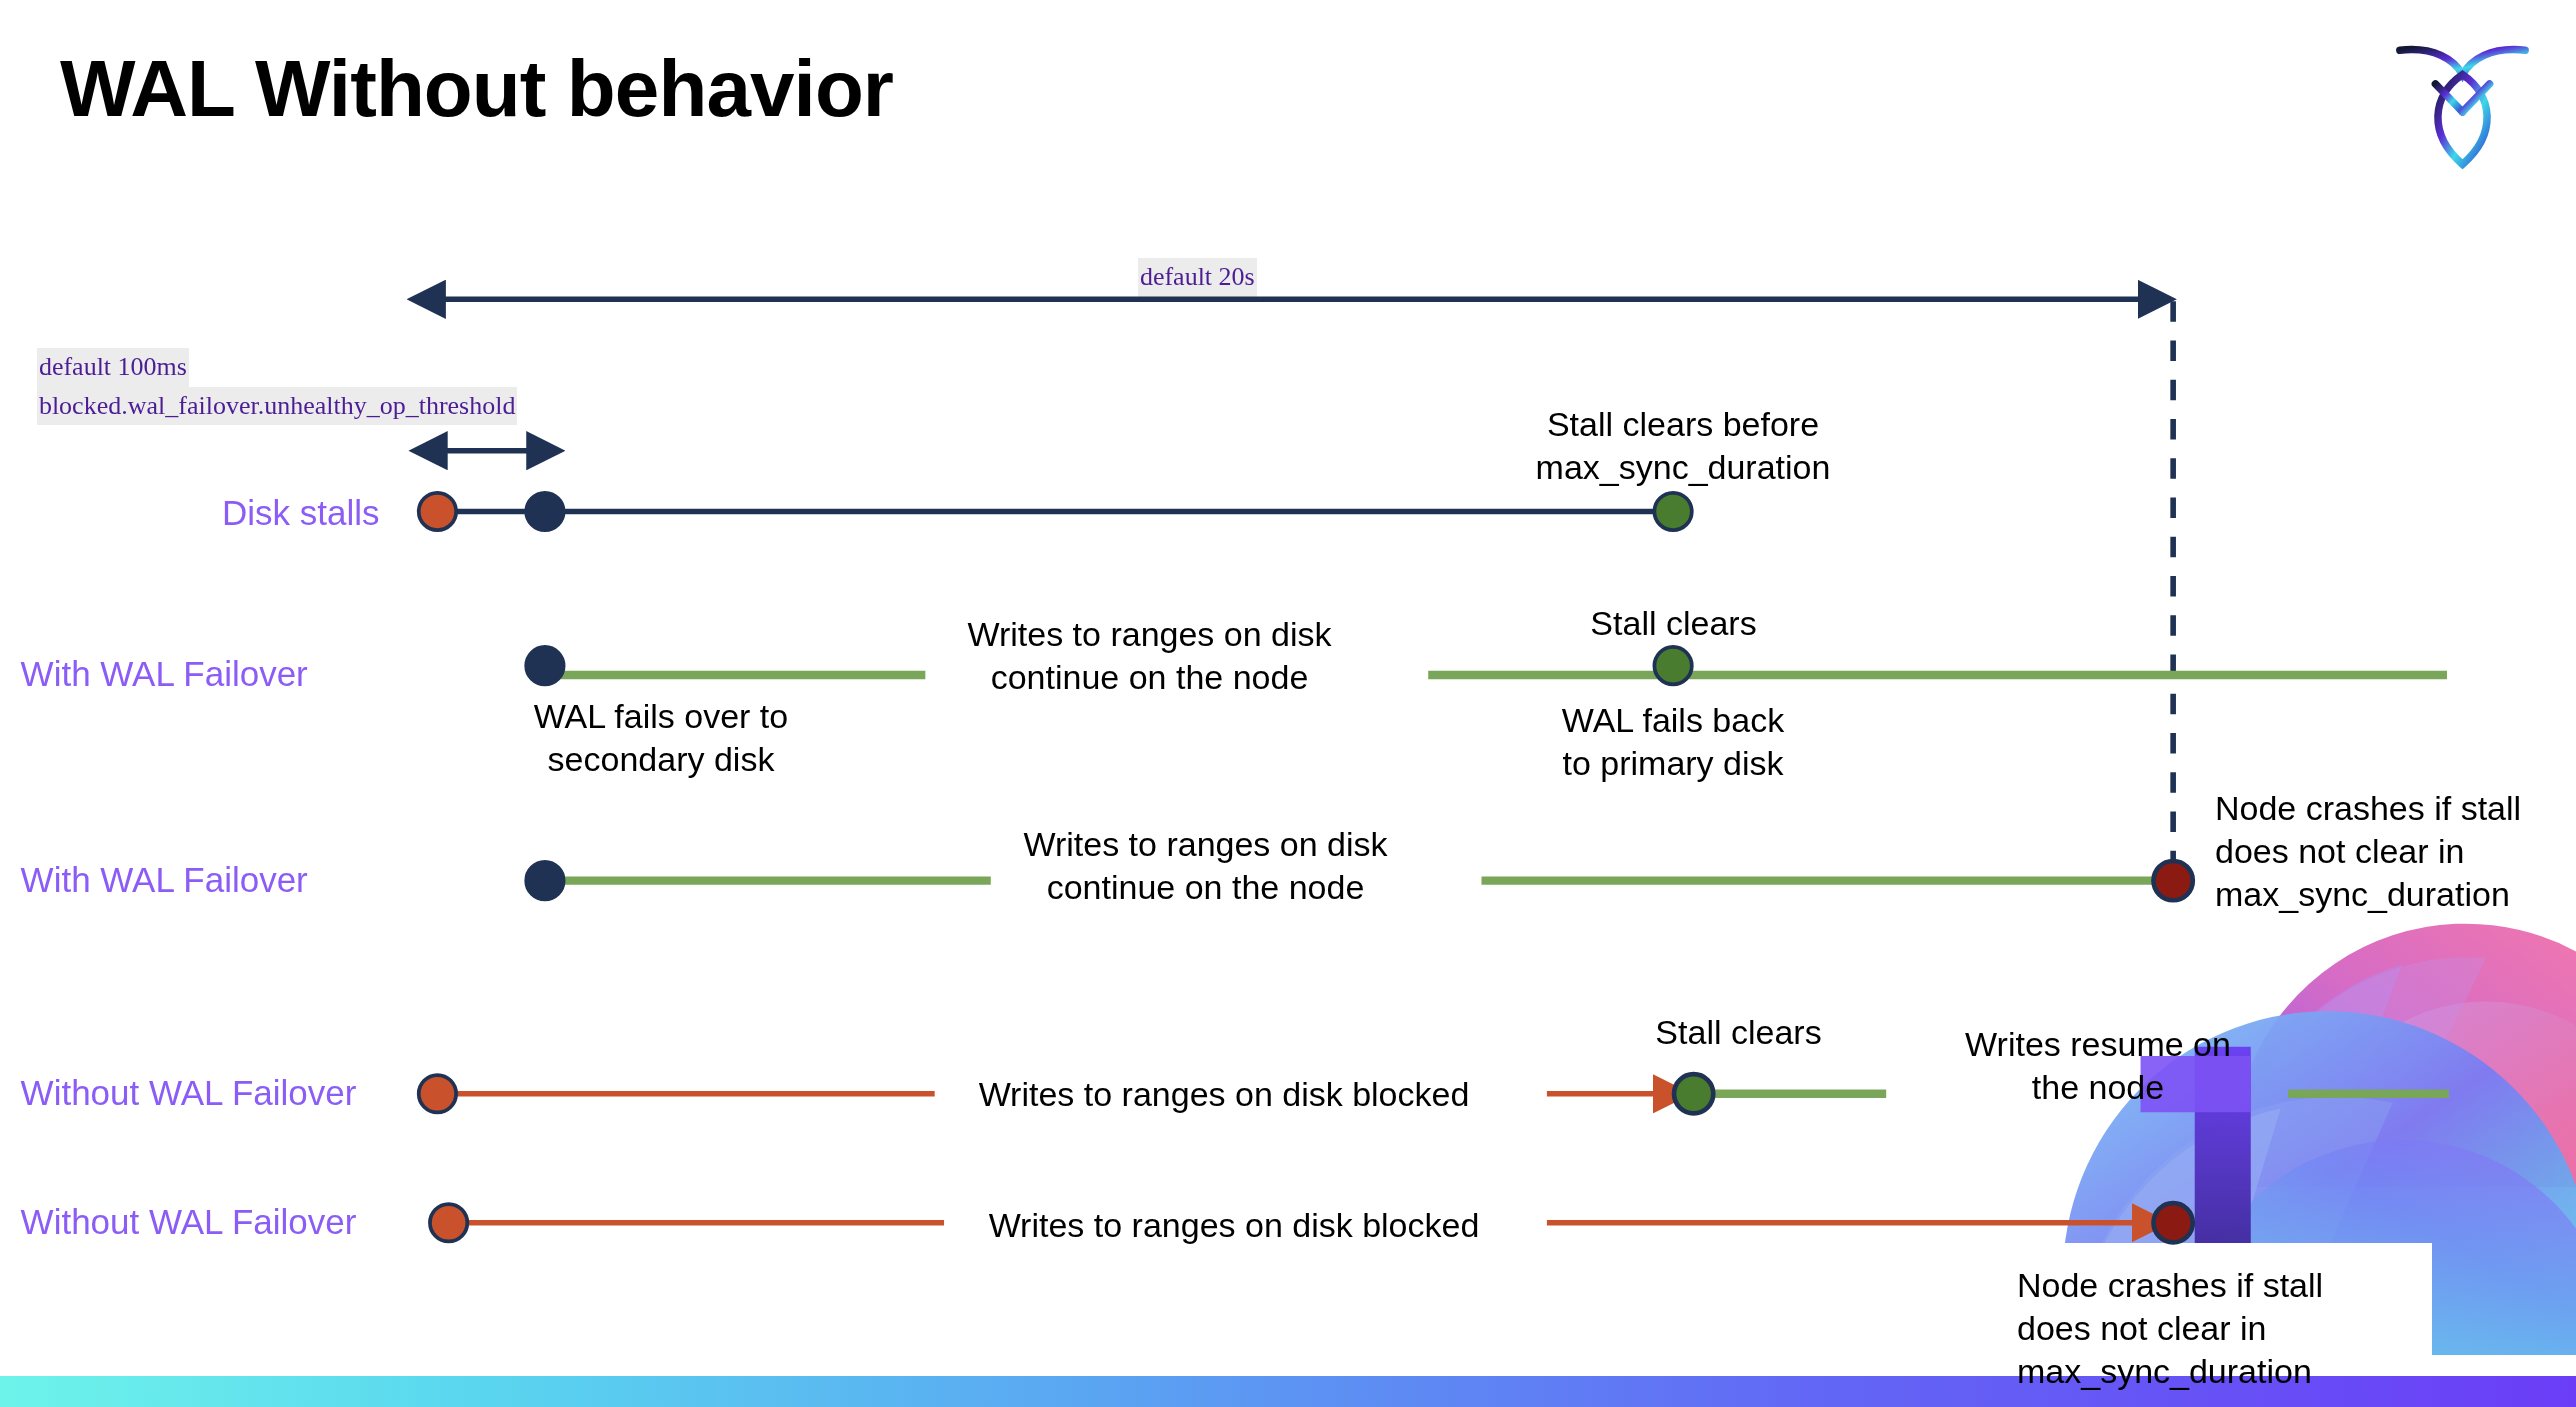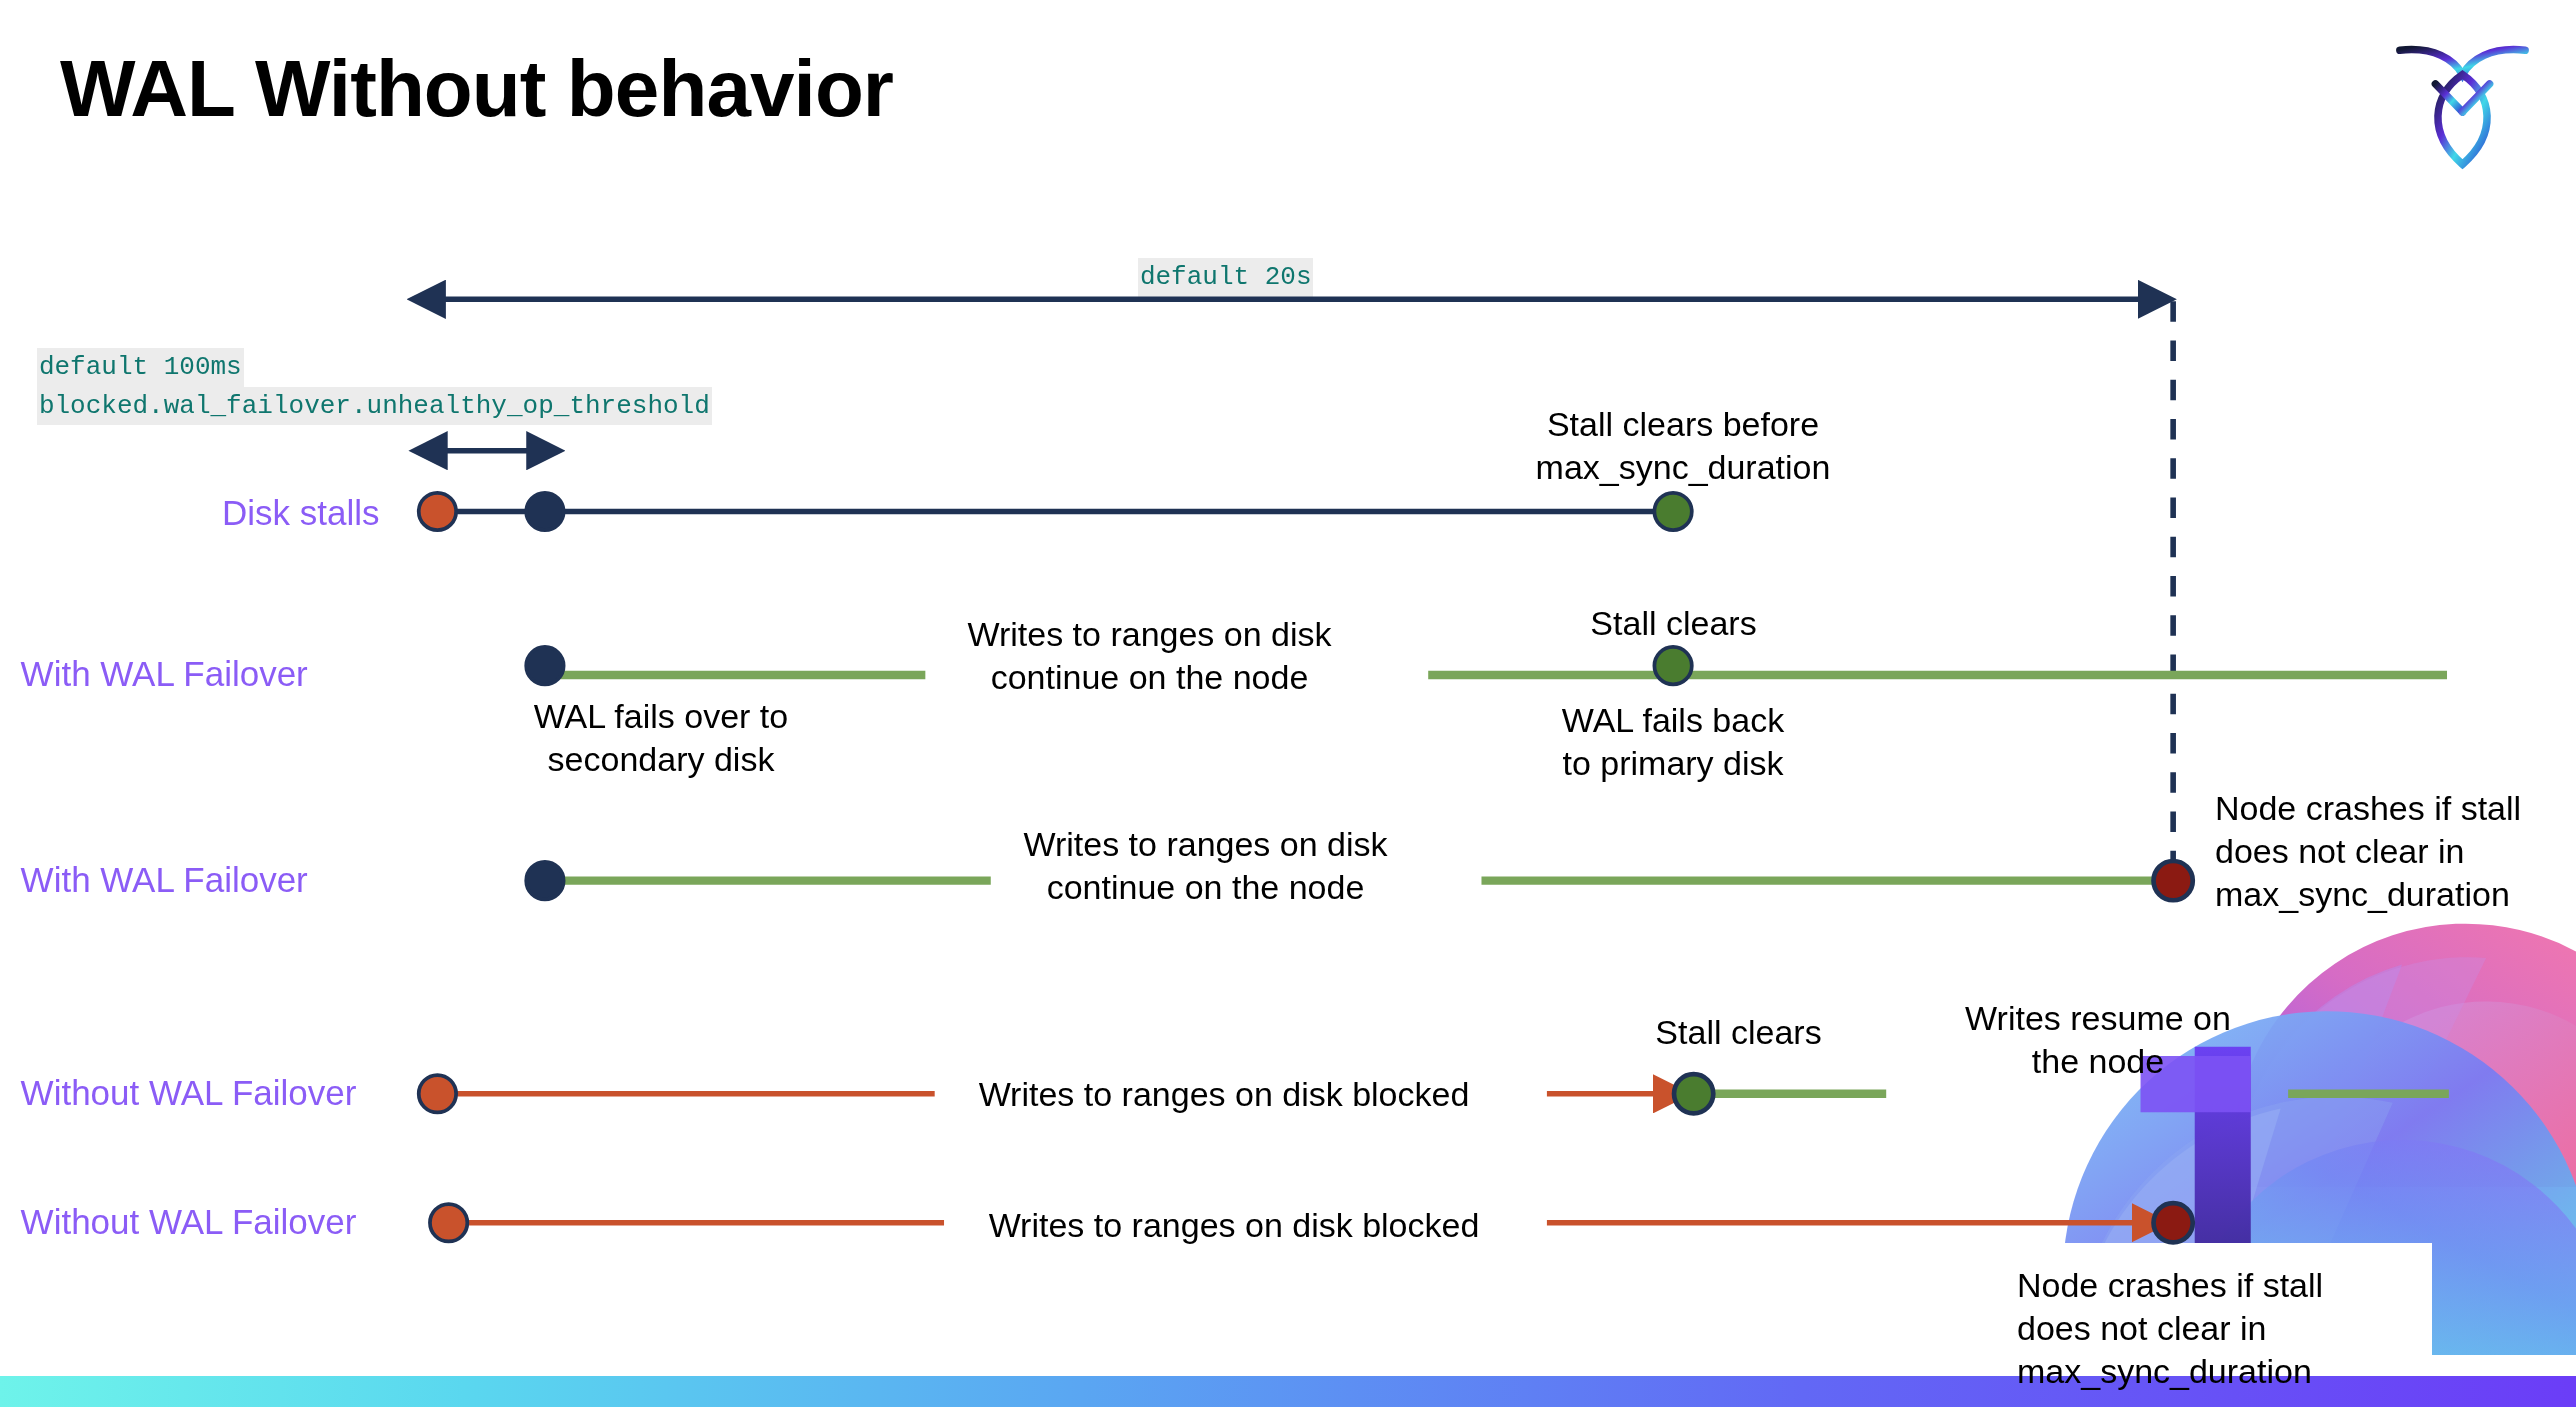--- a/index.html
+++ b/index.html
@@ -23,22 +23,22 @@
   
   #logo{position:absolute;left:2383px;top:22.4px;width:159px;height:150px;}
 
   
   #art{position:absolute;left:2000px;top:916px;width:580px;height:439px;overflow:hidden;pointer-events:none;}
   #bottombar{position:absolute;left:0;top:1376px;width:2576px;height:32px;
     background:linear-gradient(90deg,#6ef3ea 0%,#5ad7ef 18%,#5aa6f2 42%,#6268f5 70%,#6b3df7 100%);}
   #artmask{position:absolute;left:2011px;top:1243px;width:421px;height:165px;background:#ffffff;}
 
   
-  .codebox{position:absolute;font-family:Liberation Mono, monospace;
-    font-size:26px;color:#0f766e;line-height:1.42;white-space:nowrap;}
+  .codebox{position:absolute;font-family:Liberation Serif, serif;
+    font-size:26px;color:#4c1d95;line-height:1.42;white-space:nowrap;}
   .codebox span{background:#ececec;padding:0.9px 1.9px;display:inline-block;}
 
   
   #vec{position:absolute;left:0;top:0;width:2576px;height:1408px;}
 
   
   .lbl{position:absolute;font-size:34px;color:#000;line-height:1.26;white-space:pre-line;}
   .lbl.ctr{text-align:center;}
   .lbl.lft{text-align:left;}
   .rowlbl{position:absolute;font-size:35px;color:#8b5cf6;white-space:nowrap;}
@@ -203,21 +203,21 @@
 to primary disk</div>
 
   <div class="lbl ctr" style="left:972px;top:823px;width:467px;">Writes to ranges on disk
 continue on the node</div>
   <div class="lbl lft" style="left:2215px;top:787px;width:355px;">Node crashes if stall
 does not clear in
 max_sync_duration</div>
 
   <div class="lbl ctr" style="left:925px;top:1073px;width:598px;">Writes to ranges on disk  blocked</div>
   <div class="lbl ctr" style="left:1589px;top:1011px;width:299px;">Stall clears</div>
-  <div class="lbl ctr" style="left:1925px;top:997px;width:346px;">Writes resume on
+  <div class="lbl ctr" style="left:1925px;top:1023px;width:346px;">Writes resume on
 the node</div>
 
   <div class="lbl ctr" style="left:935px;top:1204px;width:598px;">Writes to ranges on disk  blocked</div>
   <div class="lbl lft" style="left:2017px;top:1264px;width:374px;">Node crashes if stall
 does not clear in
 max_sync_duration</div>
 
 </div>
 
 

